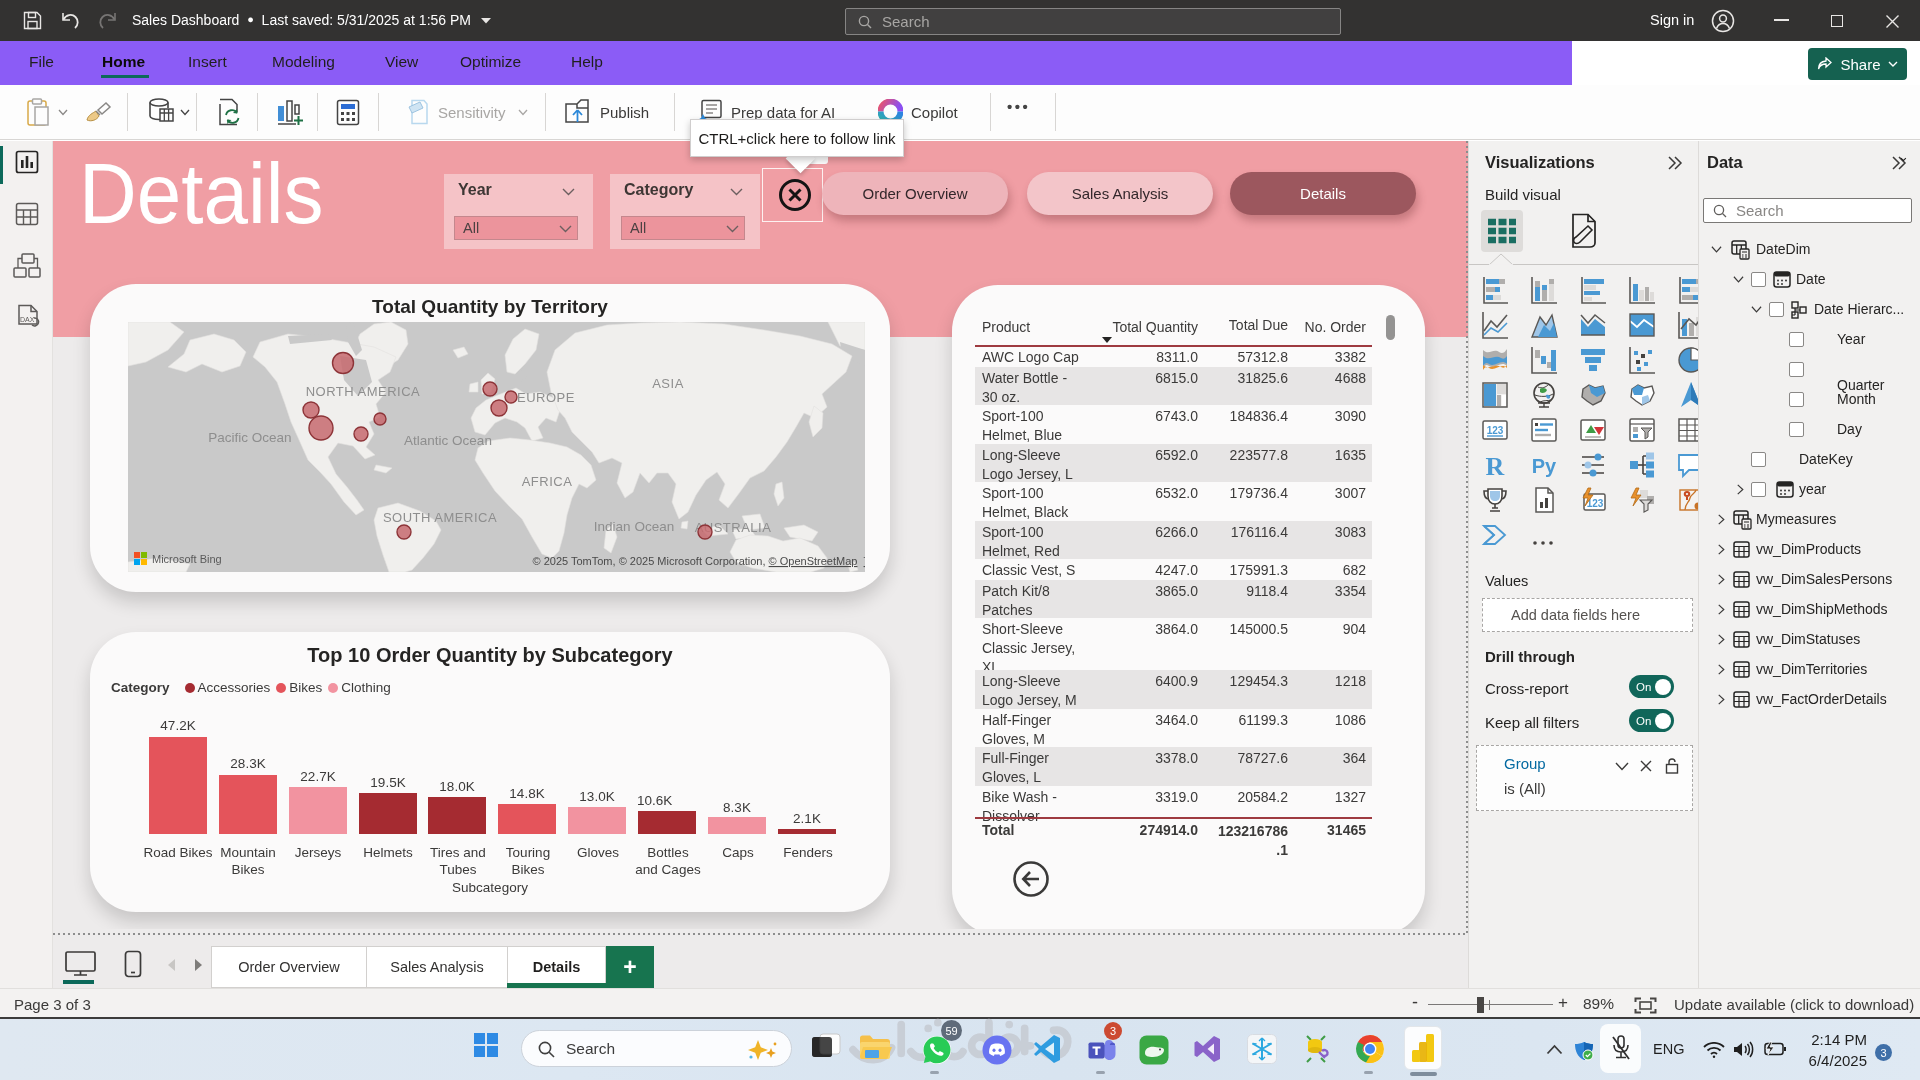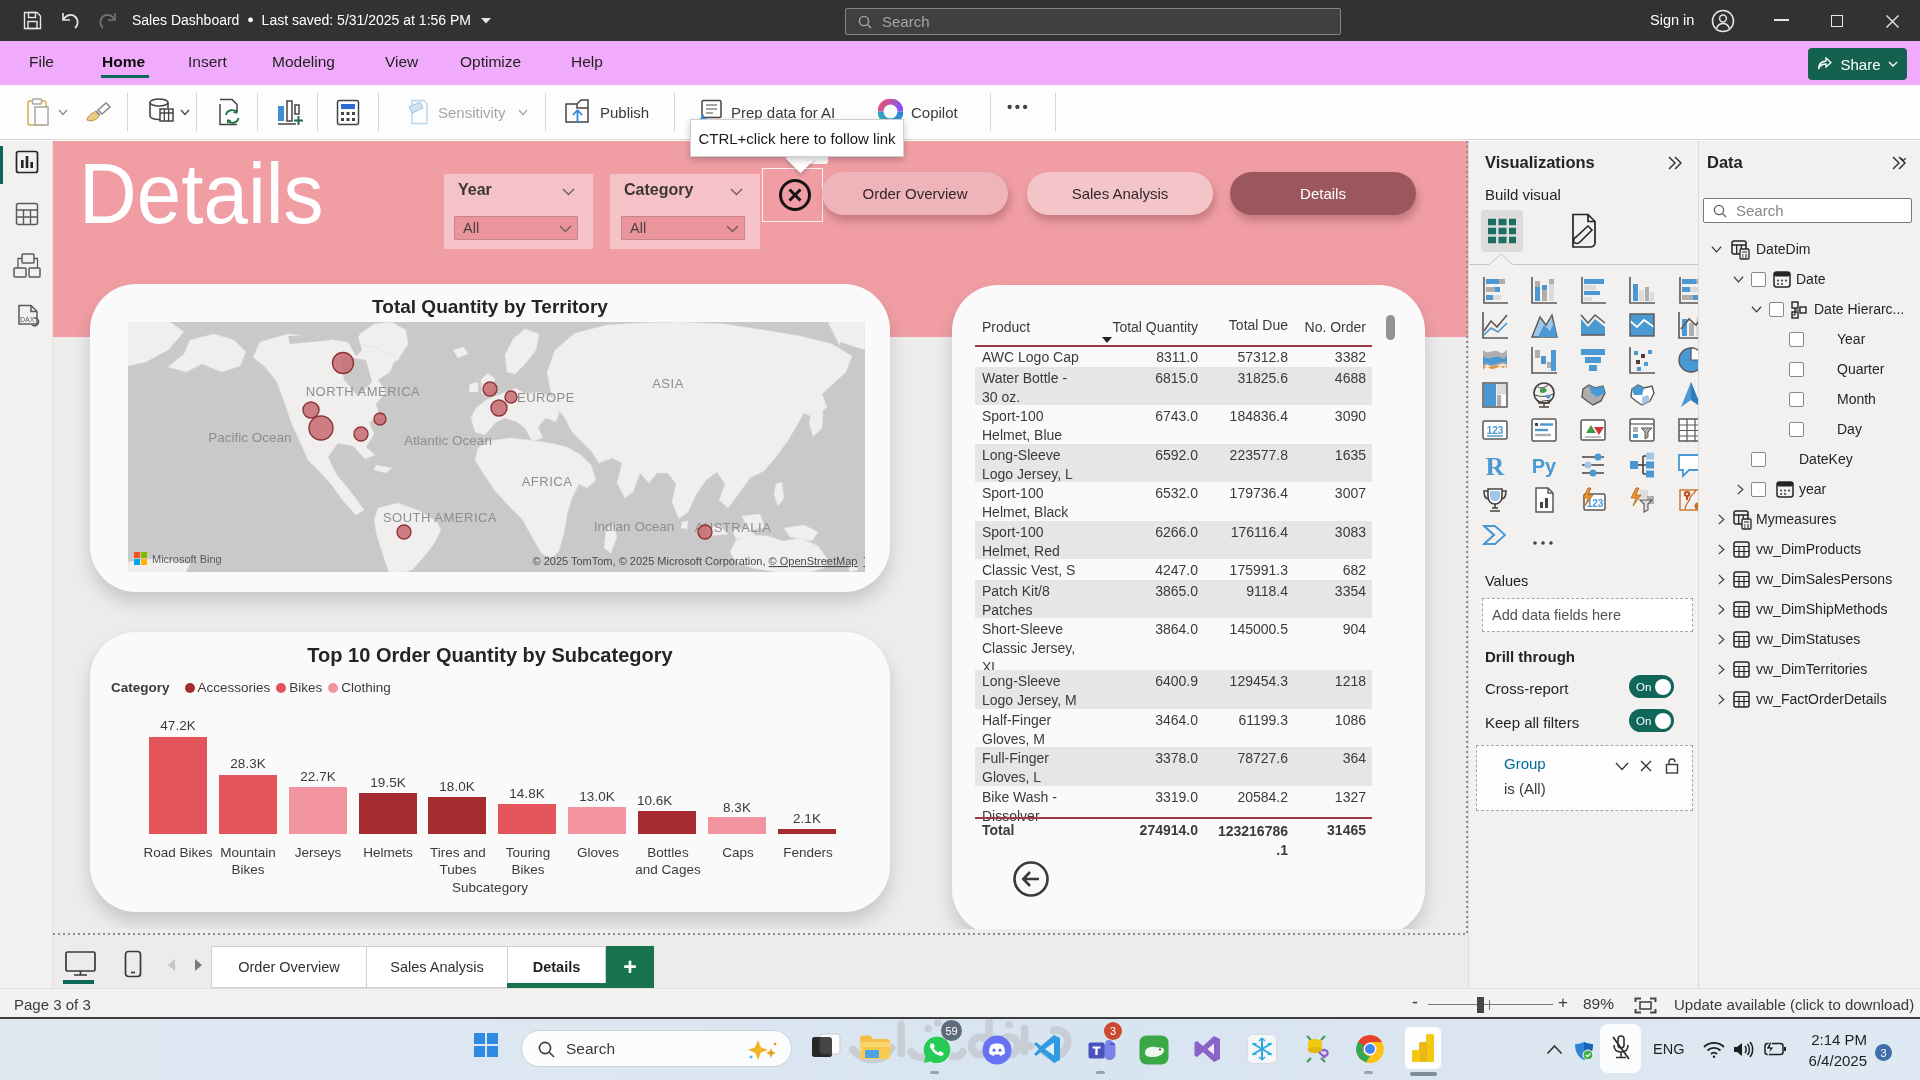--- a/index.html
+++ b/index.html
@@ -3,21 +3,21 @@
 <meta charset="utf-8">
 <style>
 *{margin:0;padding:0;box-sizing:border-box}
 html,body{width:1920px;height:1080px;overflow:hidden}
 body{font-family:"Liberation Sans",sans-serif;position:relative;background:#fff;-webkit-font-smoothing:antialiased}
 .abs{position:absolute}
 
 #titlebar{left:0;top:0;width:1920px;height:41px;background:#333231;color:#fff}
 #tb-search{left:845px;top:8px;width:496px;height:27px;background:#414040;border:1px solid #868584;border-radius:2px;color:#a8a6a4;font-size:15px;display:flex;align-items:center;padding-left:12px;gap:10px}
 
-#menubar{left:0;top:41px;width:1920px;height:44px;background:#f0abfc}
+#menubar{left:0;top:41px;width:1572px;height:44px;background:#8b5cf6}
 .menuitem{position:absolute;top:12px;font-size:15.5px;color:#201f1e}
 
 #ribbon{left:0;top:85px;width:1920px;height:55px;background:#fdfdfd;border-bottom:1px solid #d8d6d4}
 .rsep{position:absolute;top:8px;width:1px;height:38px;background:#d8d6d4}
 .rlabel{position:absolute;top:19px;font-size:15px;color:#3b3a39}
 
 #leftnav{left:0;top:141px;width:53px;height:847px;background:#f3f1f0;border-right:1px solid #e3e1df}
 
 #canvas{left:53px;top:141px;width:1415px;height:847px;background:#edebeb}
 #pinkband{left:0;top:0;width:1415px;height:196px;background:#f09ea4}
@@ -836,21 +836,21 @@
         </svg>
       <svg class="vic" viewBox="0 0 28 28">
           <circle cx="5" cy="22" r="1.8" fill="#45423f"></circle>
           <circle cx="13" cy="22" r="1.8" fill="#45423f"></circle>
           <circle cx="21" cy="22" r="1.8" fill="#45423f"></circle>
         </svg>
     </div>
   </div>
 
   <div class="abs" style="left:16px;top:432px;font-size:14.5px;color:#252423">Values</div>
-  <div class="abs" style="left:13px;top:457px;width:211px;height:34px;background:#fff;border:1px dashed #a8a6a4;display:flex;align-items:center;padding-left:9px;font-size:14.5px;color:#55524f">Add data fields here</div>
+  <div class="abs" style="left:13px;top:457px;width:211px;height:34px;background:#fff;border:1px dashed #a8a6a4;display:flex;align-items:center;padding-left:28px;font-size:14.5px;color:#55524f">Add data fields here</div>
   <div class="abs" style="left:16px;top:507px;font-size:15px;font-weight:bold;color:#252423">Drill through</div>
   <div class="abs" style="left:16px;top:539px;font-size:15px;color:#252423">Cross-report</div>
   <div class="abs" style="left:160px;top:534px;width:45px;height:23px;border-radius:12px;background:#11665a;color:#fff;font-size:11.5px;display:flex;align-items:center;padding-left:7px">On<span style="position:absolute;right:3.5px;width:16px;height:16px;border-radius:50%;background:#fff"></span></div>
   <div class="abs" style="left:16px;top:573px;font-size:15px;color:#252423">Keep all filters</div>
   <div class="abs" style="left:160px;top:568px;width:45px;height:23px;border-radius:12px;background:#11665a;color:#fff;font-size:11.5px;display:flex;align-items:center;padding-left:7px">On<span style="position:absolute;right:3.5px;width:16px;height:16px;border-radius:50%;background:#fff"></span></div>
   <div class="abs" style="left:7px;top:604px;width:217px;height:66px;background:#fdfdfd;border:1px dashed #a8a6a4">
     <div class="abs" style="left:27px;top:9px;font-size:15px;color:#0369a1">Group</div>
     <svg class="abs" style="left:138px;top:16px" width="14" height="9" viewBox="0 0 14 9">
         <path d="M1 1 L7 7.5 L13 1" fill="none" stroke="#3b3a39" stroke-width="1.4"></path>
       </svg>
@@ -916,21 +916,21 @@
           <path d="M4 7 V14 M4 9 H9 M4 14 H1" stroke="#252423" stroke-width="1.2" fill="none"></path>
         </svg>
         <span class="abs" style="left:115px;top:6px">Date Hierarc...</span>
       </div>
     <div class="drow">
         <span class="chk" style="left:90px"></span>
         <span class="abs" style="left:138px;top:6px">Year</span>
       </div>
     <div class="drow">
         <span class="chk" style="left:90px"></span>
-        <span class="abs" style="left:138px;top:6px">Quarter</span>
+        <span class="abs" style="left:138px;top:22px">Quarter</span>
       </div>
     <div class="drow">
         <span class="chk" style="left:90px"></span>
         <span class="abs" style="left:138px;top:6px">Month</span>
       </div>
     <div class="drow">
         <span class="chk" style="left:90px"></span>
         <span class="abs" style="left:138px;top:6px">Day</span>
       </div>
     <div class="drow">

